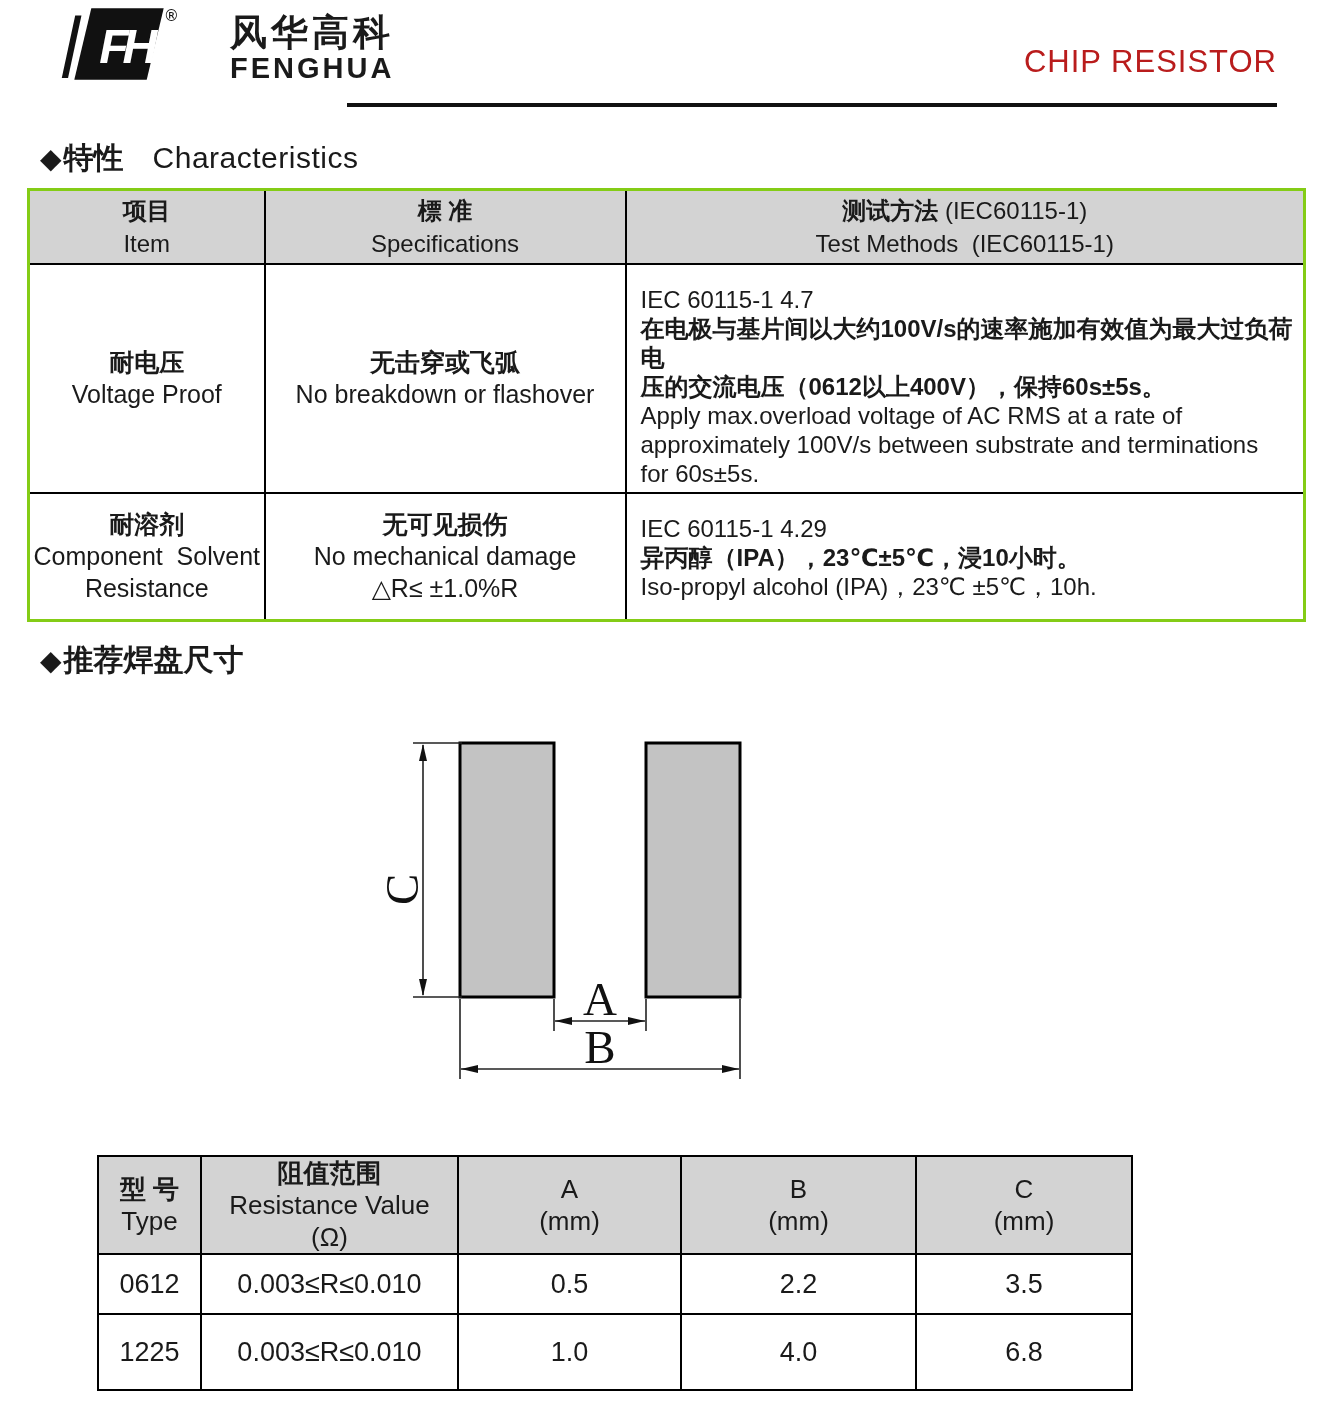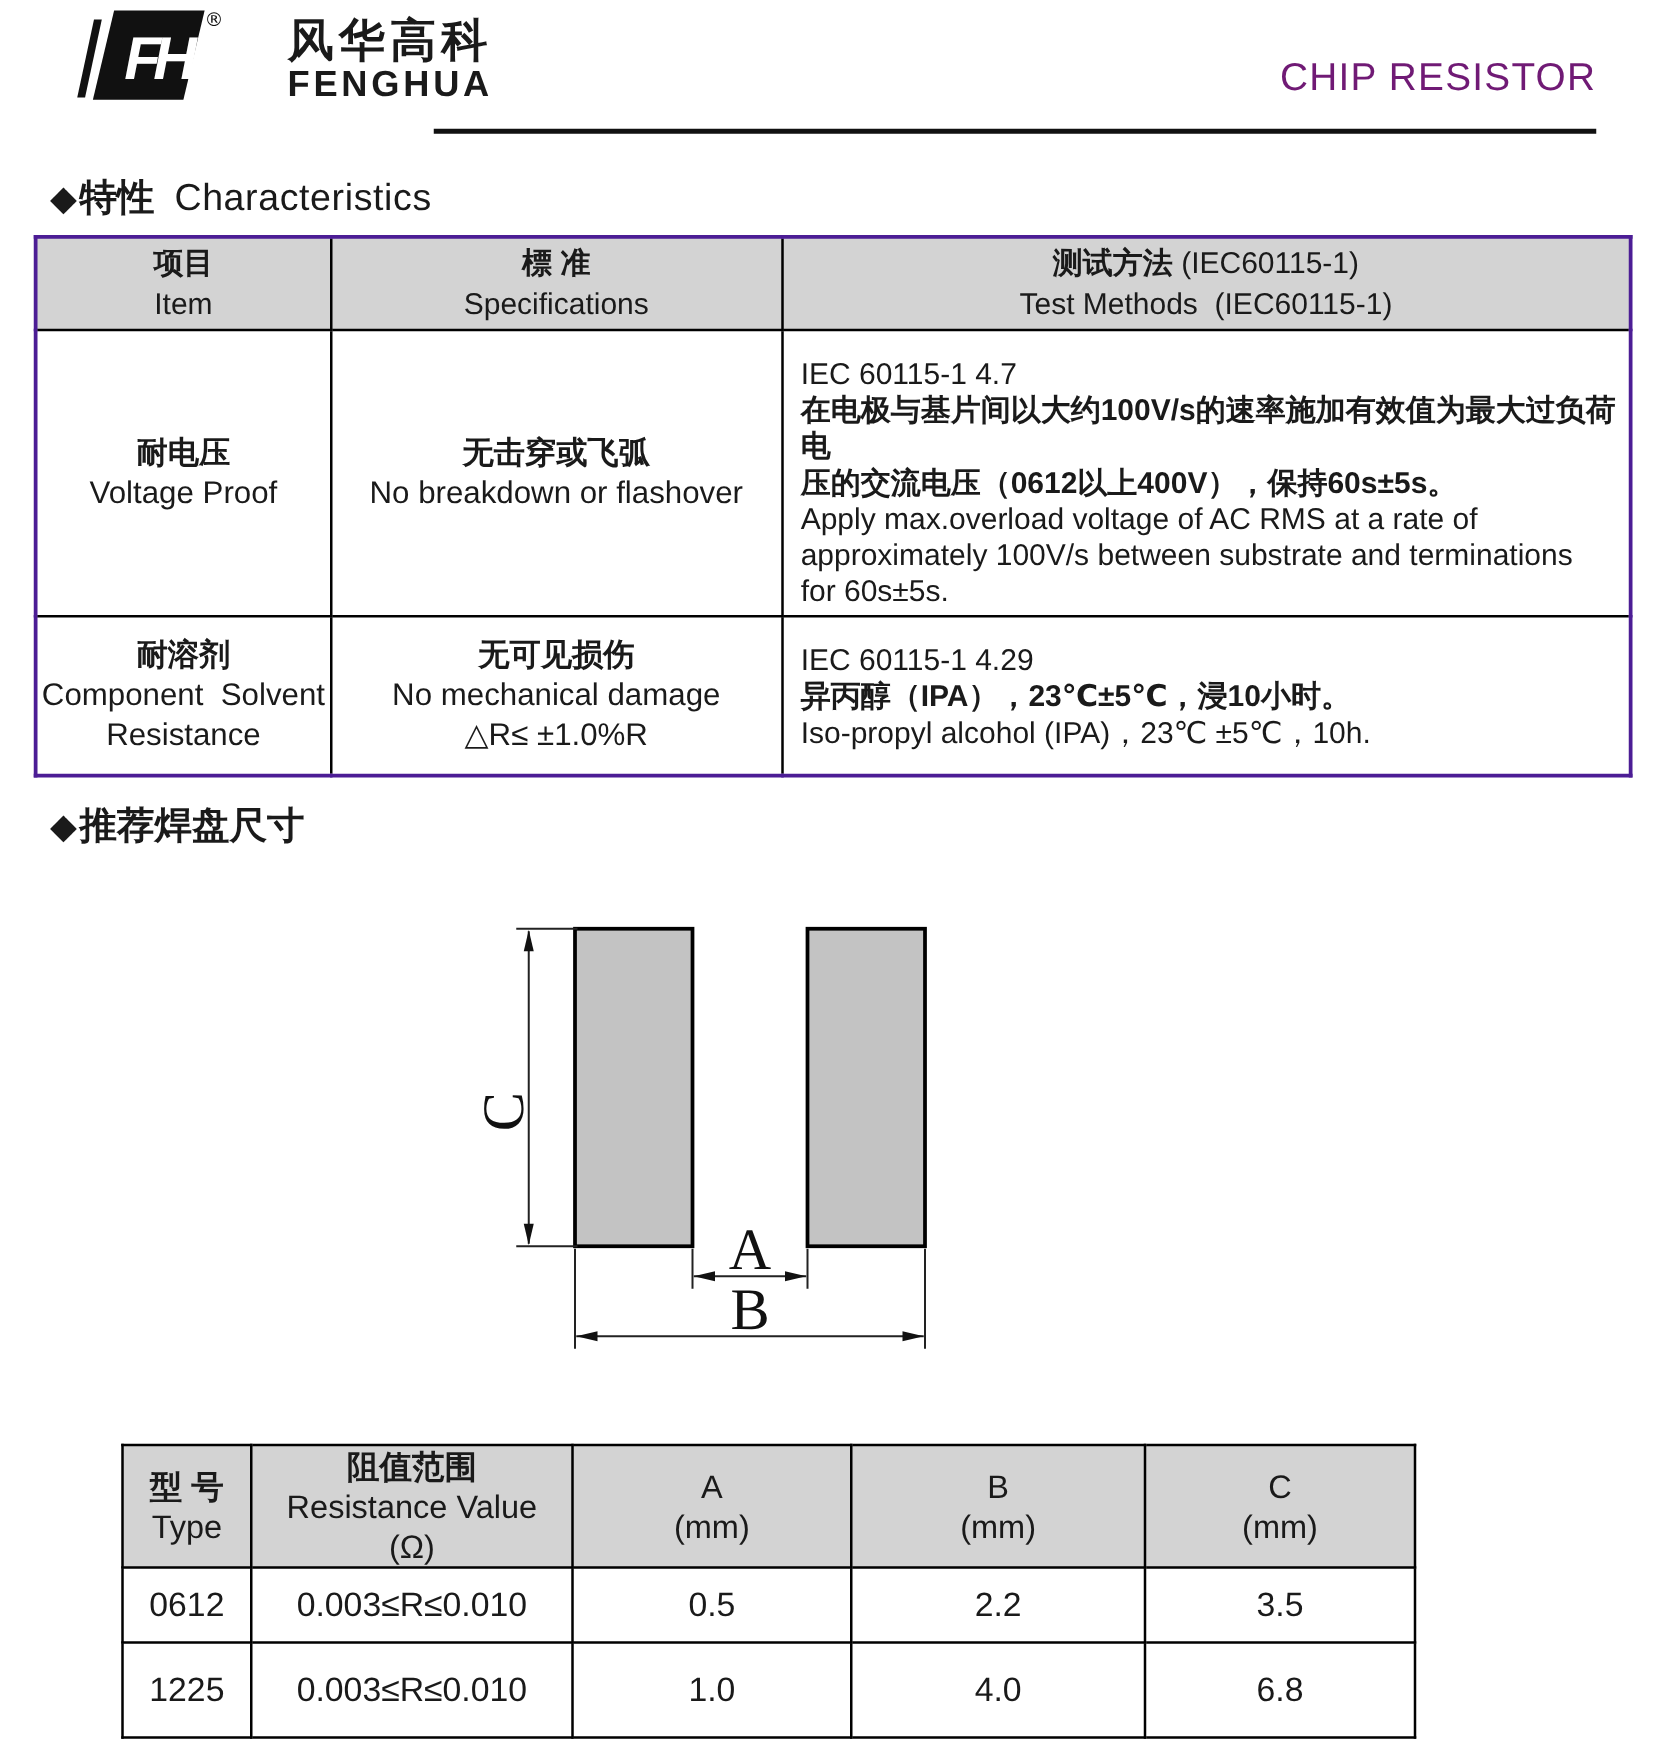--- a/index.html
+++ b/index.html
@@ -5,35 +5,35 @@
   * { margin:0; padding:0; box-sizing:border-box; }
   html,body { width:1341px; height:1409px; background:#ffffff; overflow:hidden;
               font-family:"Liberation Sans","DejaVu Sans",sans-serif; color:#1a1a1a; }
   .abs { position:absolute; }
 
   
   .logo-wrap { left:60px; top:6px; display:flex; gap:16px; align-items:flex-start; }
   .brand-col { padding-top:8px;margin-left:36px; }
   .brand-cn { font-size:37px; font-weight:900; letter-spacing:4px; line-height:38px; }
   .brand-en { font-size:29px; font-weight:900; letter-spacing:3px; line-height:32px; }
-  .page-title { right:64px; top:44px; font-size:31px; letter-spacing:1px; color:#701a75; }
+  .page-title { right:64px; top:44px; font-size:31px; letter-spacing:1px; color:#b91c1c; }
   .header-rule { left:347px; top:103px; width:930px; height:4px; background:#111; }
 
   
   .sec-head { left:40px; font-size:30px; display:flex; align-items:baseline; }
   .sec-head .diamond { font-size:28px; margin-right:2px; }
   .sec-head .cn { font-weight:700; }
-  .sec-head .en { font-weight:400; margin-left:16px; letter-spacing:0.5px; }
+  .sec-head .en { font-weight:400; margin-left:29px; letter-spacing:0.5px; }
   #sec1 { top:138px; }
   #sec2 { top:640px; }
 
   
   table { border-collapse:collapse; table-layout:fixed; }
   td, th { border:2px solid #000; font-weight:400; }
-  .t1 { left:27px; top:188px; width:1279px; border:3px solid #4c1d95; }
+  .t1 { left:27px; top:188px; width:1279px; border:3px solid #84cc16; }
   .t1 th, .t2 th { background:#d3d3d3; }
   .t1 td, .t1 th { vertical-align:middle; text-align:center; }
   .t1 .zh { font-weight:700; }
   .line { white-space:pre-wrap; }
   .t1 th .line { font-size:24px; line-height:33px; }
   .t1 td .line { font-size:25px; line-height:32px; }
   .t1 td.method { text-align:left; vertical-align:top; padding:20px 10px 4px 14px; }
   .t1 td.method .line { font-size:24px; line-height:29px; }
 
   .t2 { left:97px; top:1155px; width:1036px; border:2px solid #ec4899; }

